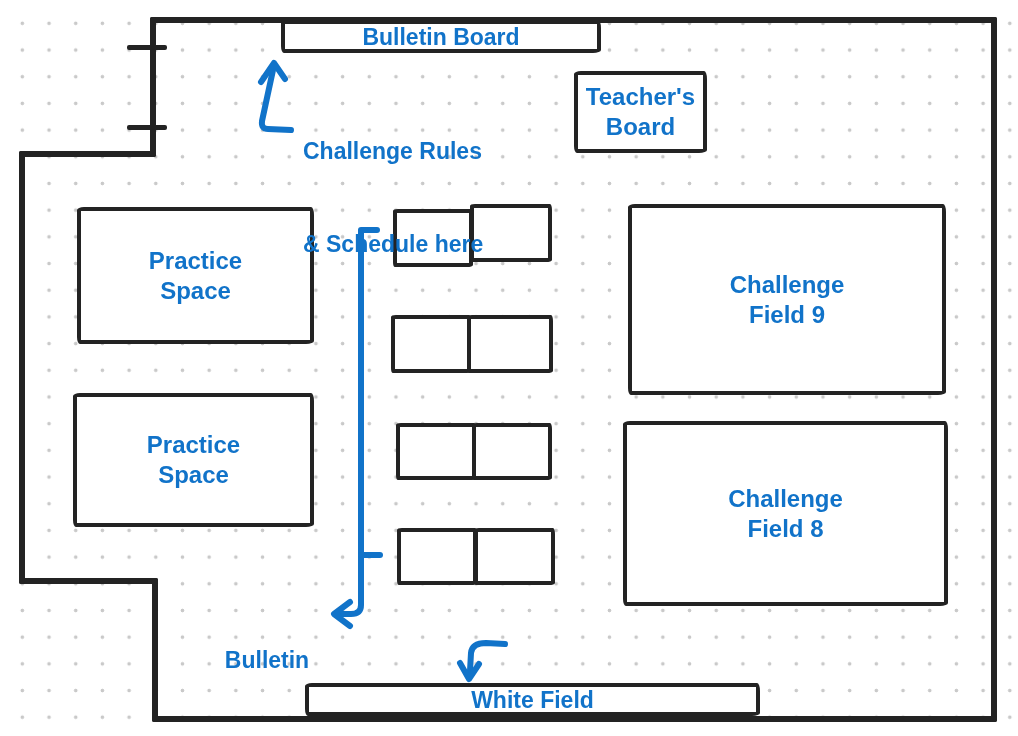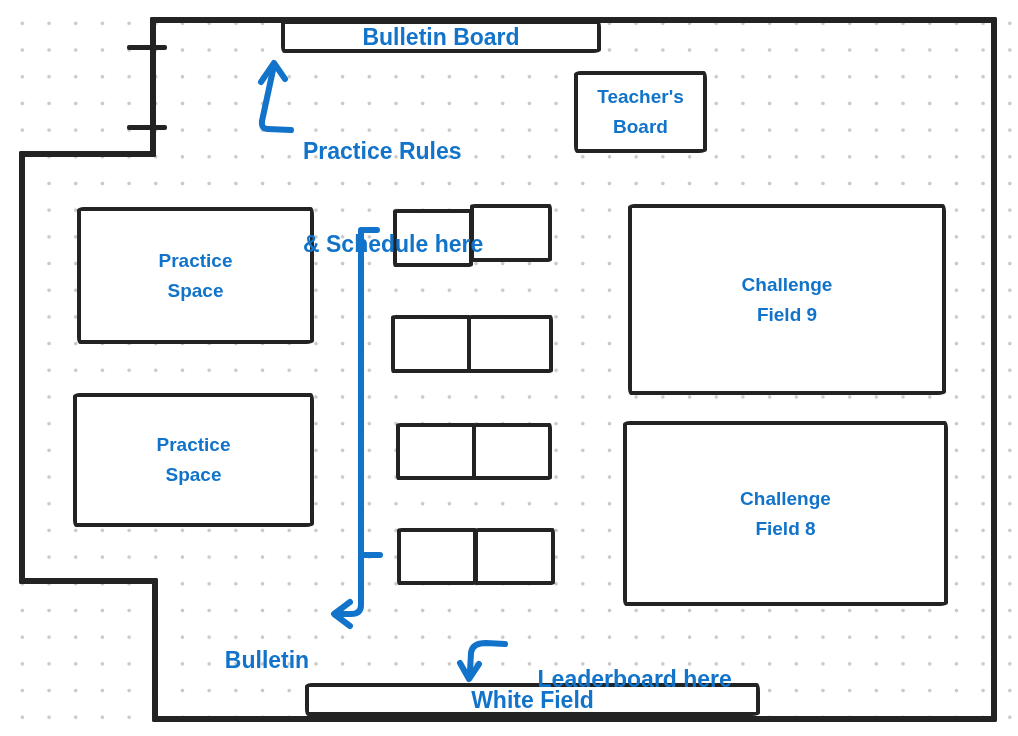--- a/index.html
+++ b/index.html
@@ -29,21 +29,21 @@
     background:#ffffff;
     border:4px solid #232323;
     border-radius:5px 2px 6px 2px / 2px 6px 2px 5px;
     box-sizing:border-box;
   }
   .blue-note{
     position:absolute;color:#1173c9;font-weight:bold;
     font-size:23px;line-height:31px;white-space:pre;
   }
   .arrows{position:absolute;left:0;top:0;pointer-events:none;}
-  .fs21{font-size:19px;line-height:30px;}
+  .fs21{font-size:24px;line-height:30px;}
   .fs23{font-size:23px;line-height:30px;margin-left:48px;}
 </style>
 </head>
 <body>
 
 <div class="canvas">
 
   <div class="wall" style="left:150px;top:17px;width:847px;height:6px;"></div>
   <div class="wall" style="left:991px;top:17px;width:6px;height:705px;"></div>
   <div class="wall" style="left:152px;top:716px;width:845px;height:6px;"></div>
@@ -95,32 +95,29 @@
   <div class="tablebox" style="left:472px;top:423px;width:80px;height:57px;"></div>
 
   <div class="tablebox" style="left:397px;top:528px;width:80px;height:57px;"></div>
   <div class="tablebox" style="left:474px;top:528px;width:81px;height:57px;"></div>
 
   <div class="roombox fs23" style="left:257px;top:683px;width:455px;height:33px;">
     <span>White Field</span>
   </div>
 
   <div class="blue-note" style="left:303px;top:74px;">
-    <div>Practice Rules</div>
+    <div>Challenge Rules</div>
     <div>&amp; Schedule here</div>
   </div>
 
   <div class="blue-note" style="left:197px;top:580px;width:140px;text-align:center;line-height:32px;">
     <div>Bulletin</div>
     
   </div>
 
-  <div class="blue-note" style="left:512px;top:633px;">
-    <span>Leaderboard here</span>
-  </div>
 
   <svg class="arrows" width="1018" height="736" viewBox="0 0 1018 736">
     <g stroke="#1173c9" stroke-width="6" fill="none" stroke-linecap="round" stroke-linejoin="round">
 
       <g>
         <path d="M291 130 L268 129 Q261 129 262 121 L273 70"></path>
         <path d="M261 82 L274 63 L285 79"></path>
       </g>
 
       <g>

